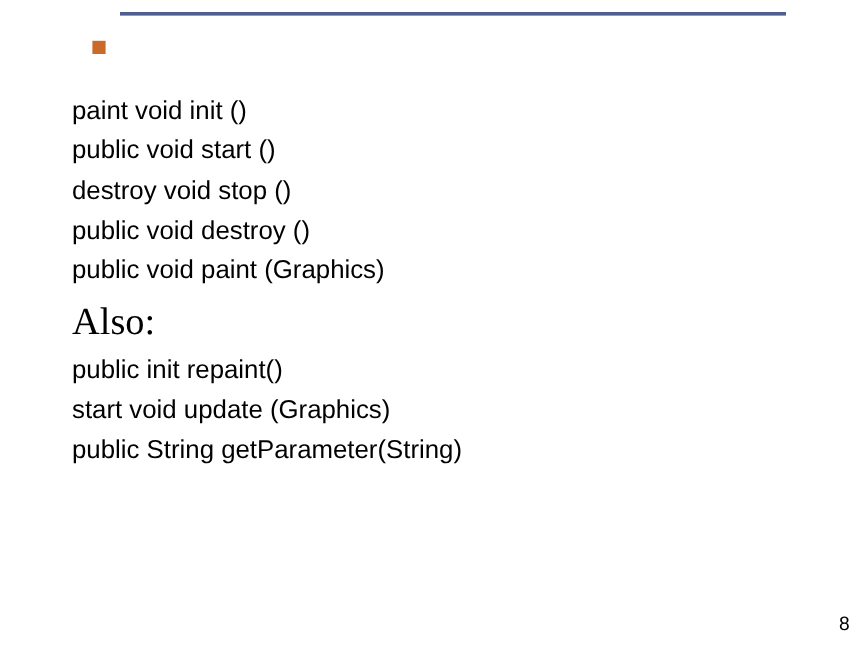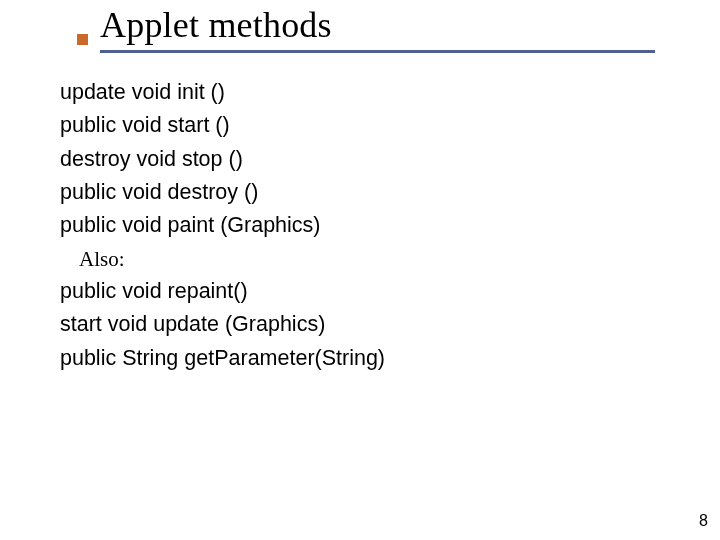--- a/index.html
+++ b/index.html
@@ -53,51 +53,49 @@
     font-family: Verdana, Geneva, sans-serif;
     font-size: 21.5px;
     line-height: 1.55;
     font-weight: 400;
   }
   .body .line {
     white-space: pre;
   }
   .also {
     font-family: "Times New Roman", Times, serif;
-    font-size: 21px;
-    margin-left: 19px;
+    font-size: 32px;
   }
   .pagenum {
     position: absolute;
     right: 12px;
     bottom: 10px;
     font-family: "Comic Sans MS", "Comic Sans", cursive, sans-serif;
     font-size: 16px;
     color: #000;
   }
 </style>
 </head>
 <body>
 
 <div class="slide">
 
   <div class="accent-box"></div>
 
   <div class="title-wrap">
-    <div class="title">Applet methods</div>
     <div class="title-underline"></div>
   </div>
 
   <div class="body">
-    <div class="line">update void init ()</div>
+    <div class="line">paint void init ()</div>
     <div class="line">public void start ()</div>
     <div class="line">destroy void stop ()</div>
     <div class="line">public void destroy ()</div>
     <div class="line">public void paint (Graphics)</div>
     <div class="line also">Also:</div>
-    <div class="line">public void repaint()</div>
+    <div class="line">public init repaint()</div>
     <div class="line">start void update (Graphics)</div>
     <div class="line">public String getParameter(String)</div>
   </div>
 
   <div class="pagenum">8</div>
 
 </div>
 
 </body></html>

